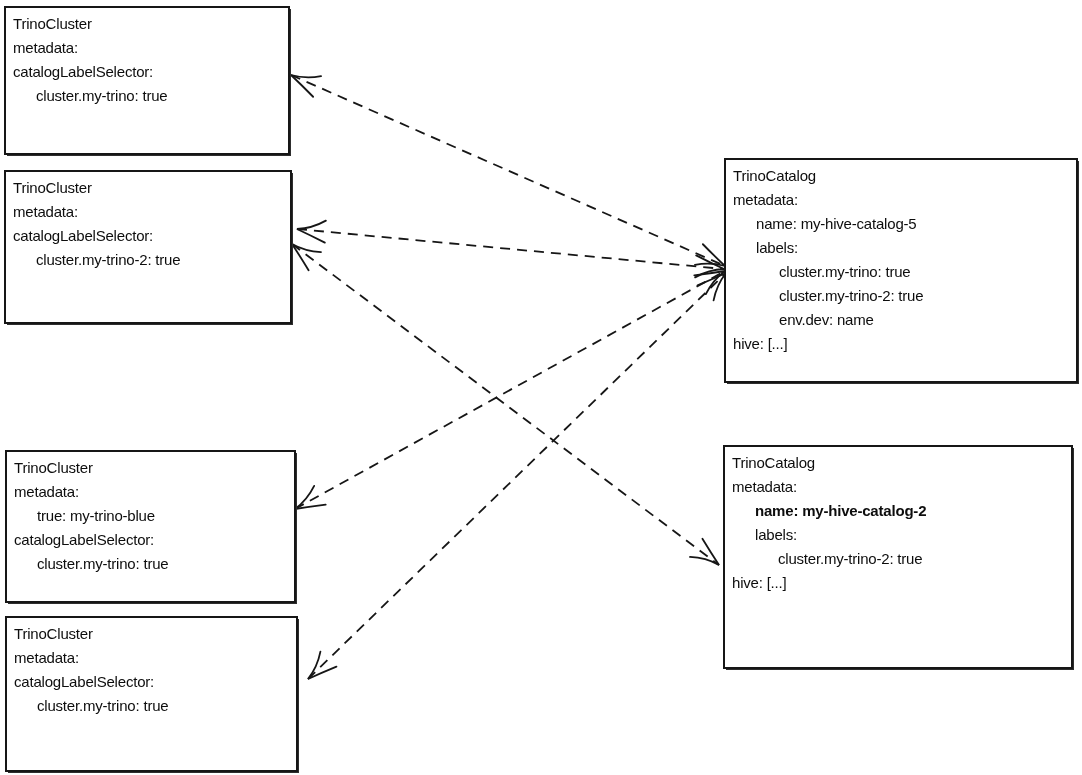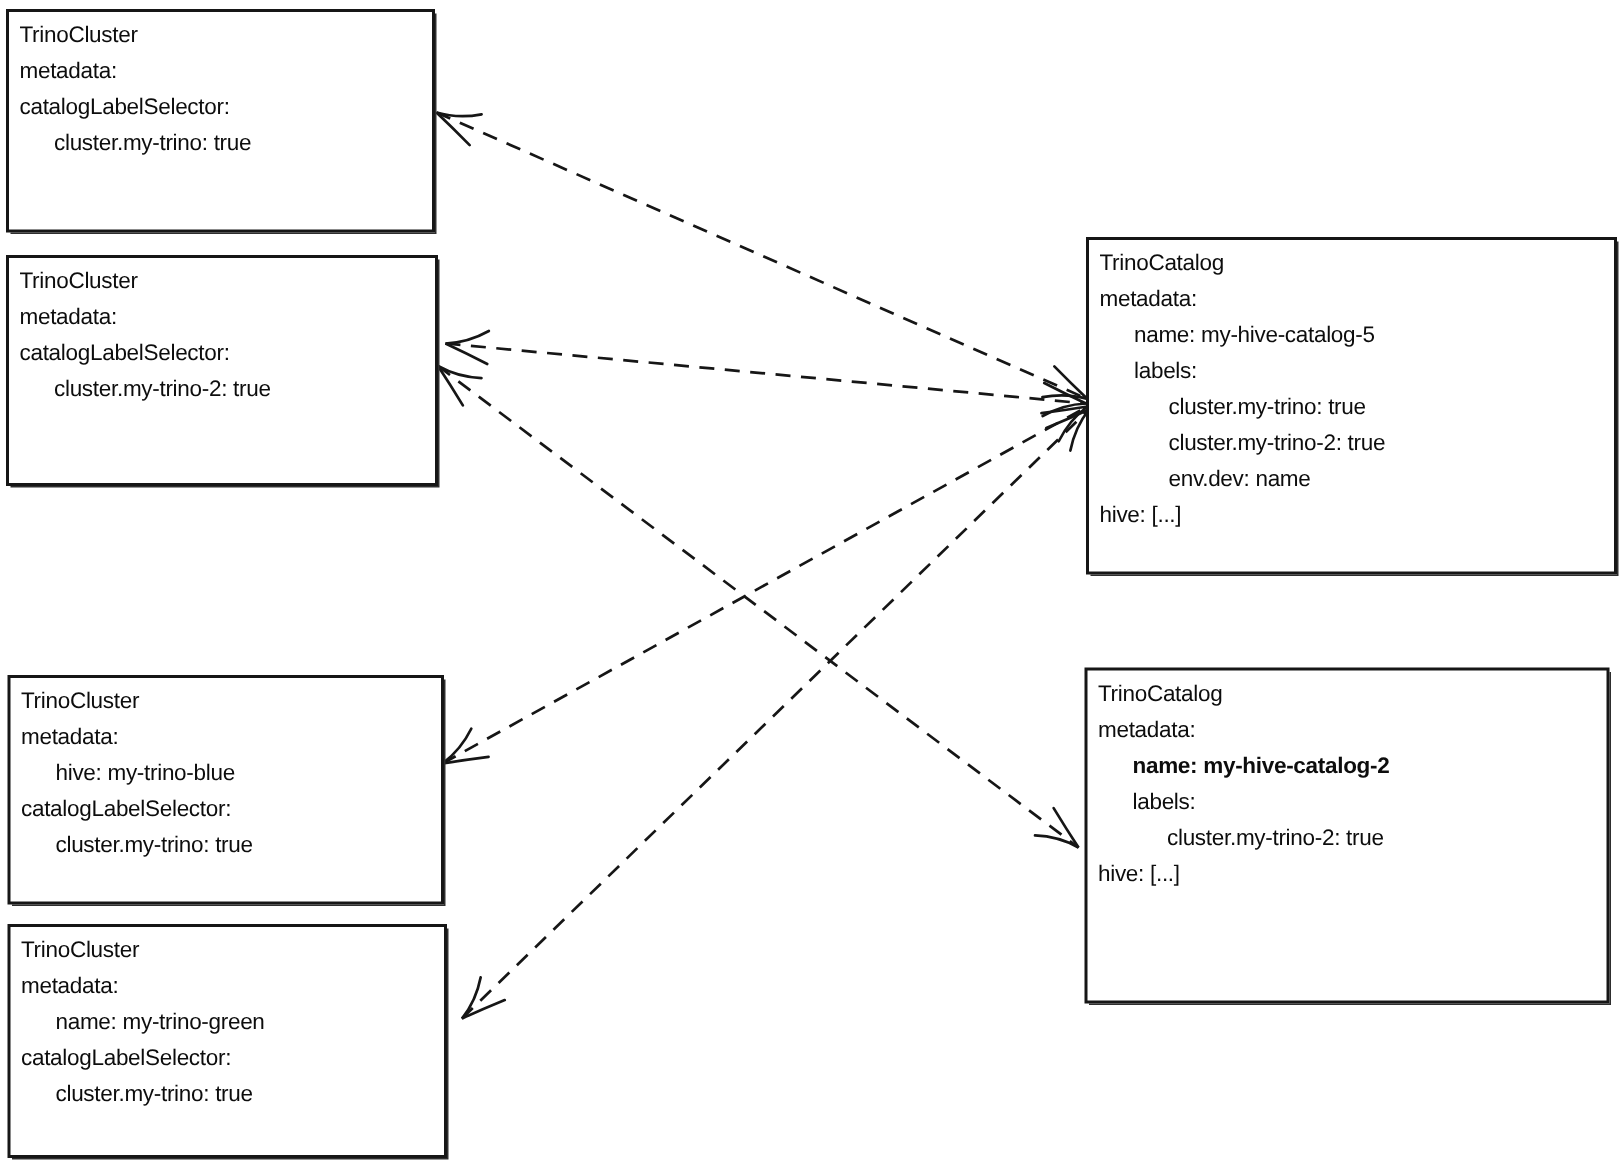--- a/index.html
+++ b/index.html
@@ -53,28 +53,27 @@
     </div>
     <div class="node" style="left: 4px; top: 170px; width: 288px; height: 154px;">
       <div class="line" style="padding-left: 0px;">TrinoCluster</div>
       <div class="line" style="padding-left: 0px;">metadata:</div>
       <div class="line" style="padding-left: 0px;">catalogLabelSelector:</div>
       <div class="line" style="padding-left: 23px;">cluster.my-trino-2: true</div>
     </div>
     <div class="node" style="left: 5px; top: 450px; width: 291px; height: 153px;">
       <div class="line" style="padding-left: 0px;">TrinoCluster</div>
       <div class="line" style="padding-left: 0px;">metadata:</div>
-      <div class="line" style="padding-left: 23px;">hive: my-trino-blue</div>
+      <div class="line" style="padding-left: 23px;">true: my-trino-blue</div>
       <div class="line" style="padding-left: 0px;">catalogLabelSelector:</div>
       <div class="line" style="padding-left: 23px;">cluster.my-trino: true</div>
     </div>
     <div class="node" style="left: 5px; top: 616px; width: 293px; height: 156px;">
       <div class="line" style="padding-left: 0px;">TrinoCluster</div>
       <div class="line" style="padding-left: 0px;">metadata:</div>
-      <div class="line" style="padding-left: 23px;">name: my-trino-green</div>
       <div class="line" style="padding-left: 0px;">catalogLabelSelector:</div>
       <div class="line" style="padding-left: 23px;">cluster.my-trino: true</div>
     </div>
     <div class="node" style="left: 724px; top: 158px; width: 354px; height: 225px;">
       <div class="line" style="padding-left: 0px;">TrinoCatalog</div>
       <div class="line" style="padding-left: 0px;">metadata:</div>
       <div class="line" style="padding-left: 23px;">name: my-hive-catalog-5</div>
       <div class="line" style="padding-left: 23px;">labels:</div>
       <div class="line" style="padding-left: 46px;">cluster.my-trino: true</div>
       <div class="line" style="padding-left: 46px;">cluster.my-trino-2: true</div>

